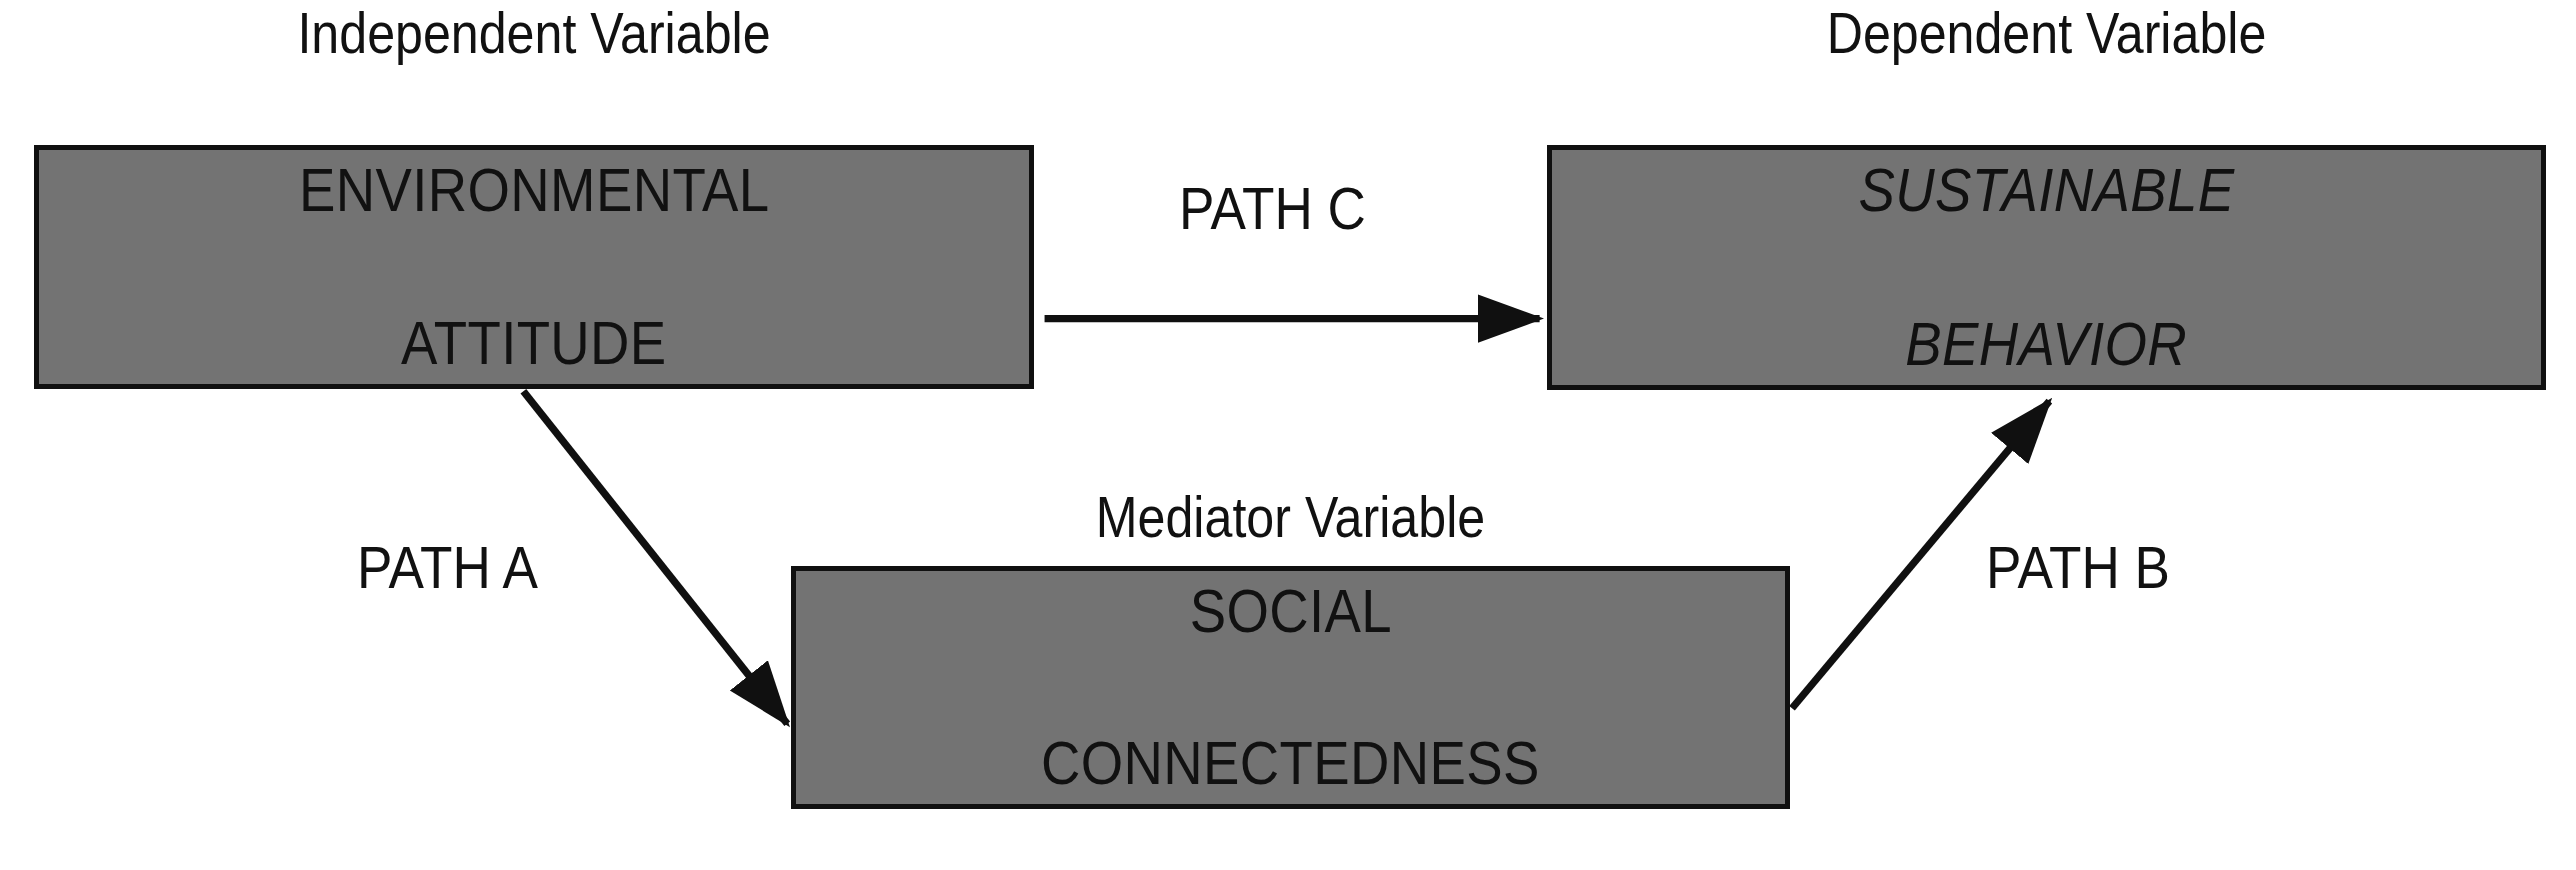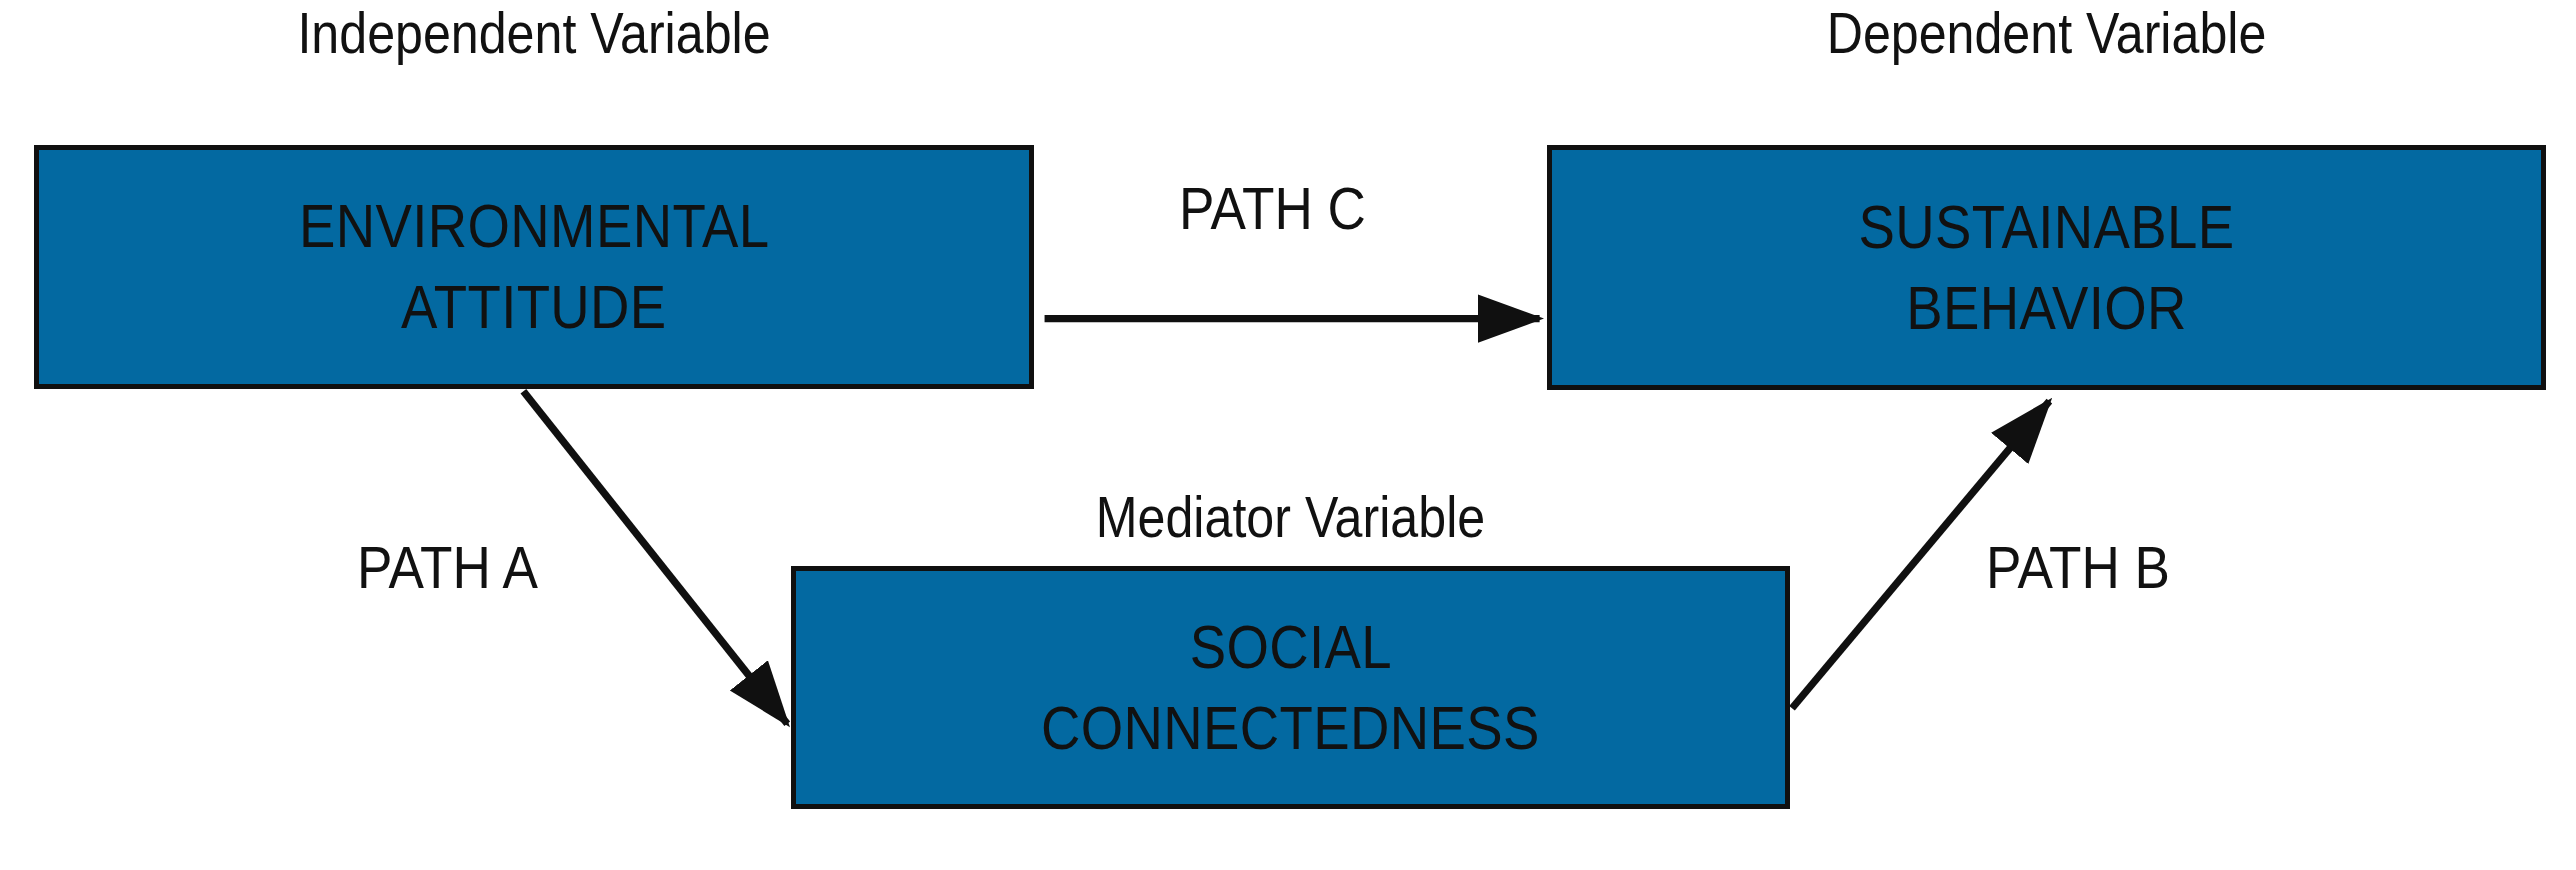--- a/index.html
+++ b/index.html
@@ -15,25 +15,25 @@
     position: relative;
     width: 2576px;
     height: 870px;
     background: #ffffff;
     overflow: hidden;
   }
   .node-box {
     position: absolute;
     box-sizing: border-box;
     border: 5.7px solid #101010;
-    background: #0369a1;
+    background: #737373;
     display: flex;
     flex-direction: column;
     align-items: center;
-    justify-content: center;
+    justify-content: space-between;
     text-align: center;
   }
   .node-line {
     display: block;
     font-size: 62px;
     line-height: 1.30;
     letter-spacing: 0.4px;
     color: #111111;
     font-stretch: condensed;
     transform: scaleX(0.88);
@@ -61,21 +61,21 @@
     position: absolute;
     left: 0;
     top: 0;
     width: 2576px;
     height: 870px;
     pointer-events: none;
   }
 
   
   #box-independent { left: 34px;  top: 145px; width: 1000px; height: 244px; }
-  #box-dependent   { left: 1547px; top: 145px; width: 999px; height: 245px; }
+  #box-dependent   { left: 1547px; top: 145px; width: 999px; height: 245px; font-style: italic; }
   #box-mediator    { left: 791px;  top: 566px; width: 999px; height: 243px; }
 
   
   #cap-independent { left: 34px;   top: 4.9px;   width: 1000px; }
   #cap-dependent   { left: 1547px; top: 4.9px;   width: 999px; }
   #cap-mediator    { left: 791px;  top: 489px; width: 999px; }
 
   
   #label-path-c { left: 1179px; top: 180px; }
   #label-path-a { left: 357px;  top: 539px; }

